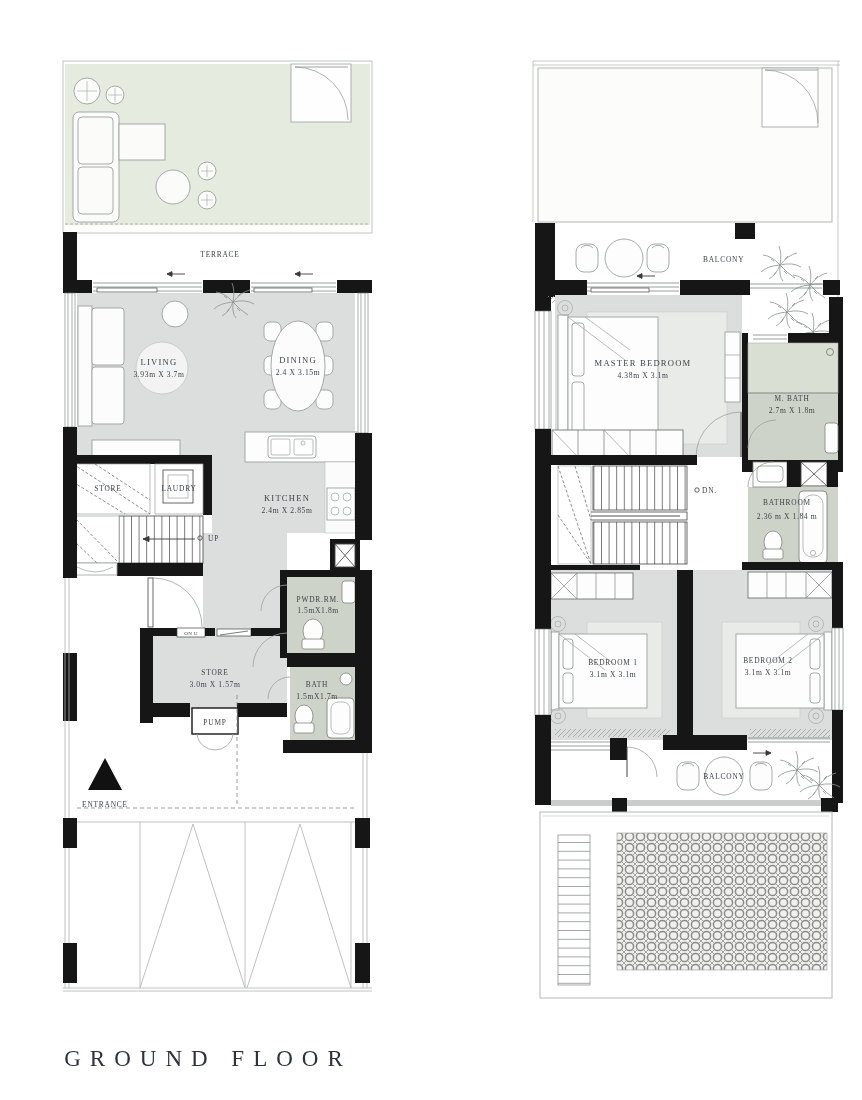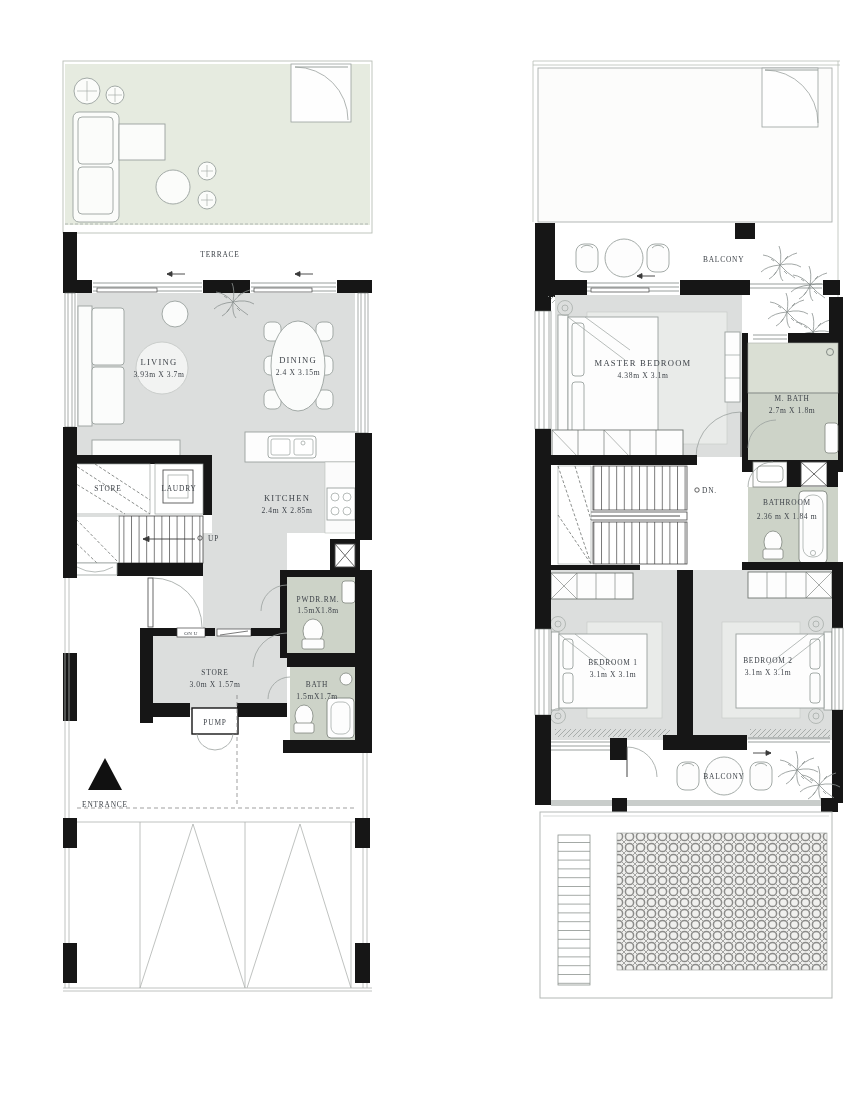--- a/index.html
+++ b/index.html
@@ -523,14 +523,15 @@
     <rect x="10" y="665" width="16" height="90"></rect>
     <rect x="304" y="247" width="14" height="36"></rect>
     <rect x="307" y="515" width="11" height="63"></rect>
     <rect x="307" y="578" width="11" height="82" fill="#fff" stroke="#6f7572" stroke-width="0.6"></rect>
     <line x1="310" y1="578" x2="310" y2="660" stroke="#6f7572" stroke-width="0.6"></line>
     <line x1="314" y1="578" x2="314" y2="660" stroke="#6f7572" stroke-width="0.6"></line>
     <rect x="307" y="660" width="11" height="30"></rect>
   </g>
 </svg>
 
+<div class="floor-title gf">GROUND FLOOR</div>
 
 </div>
 
 </body></html>

